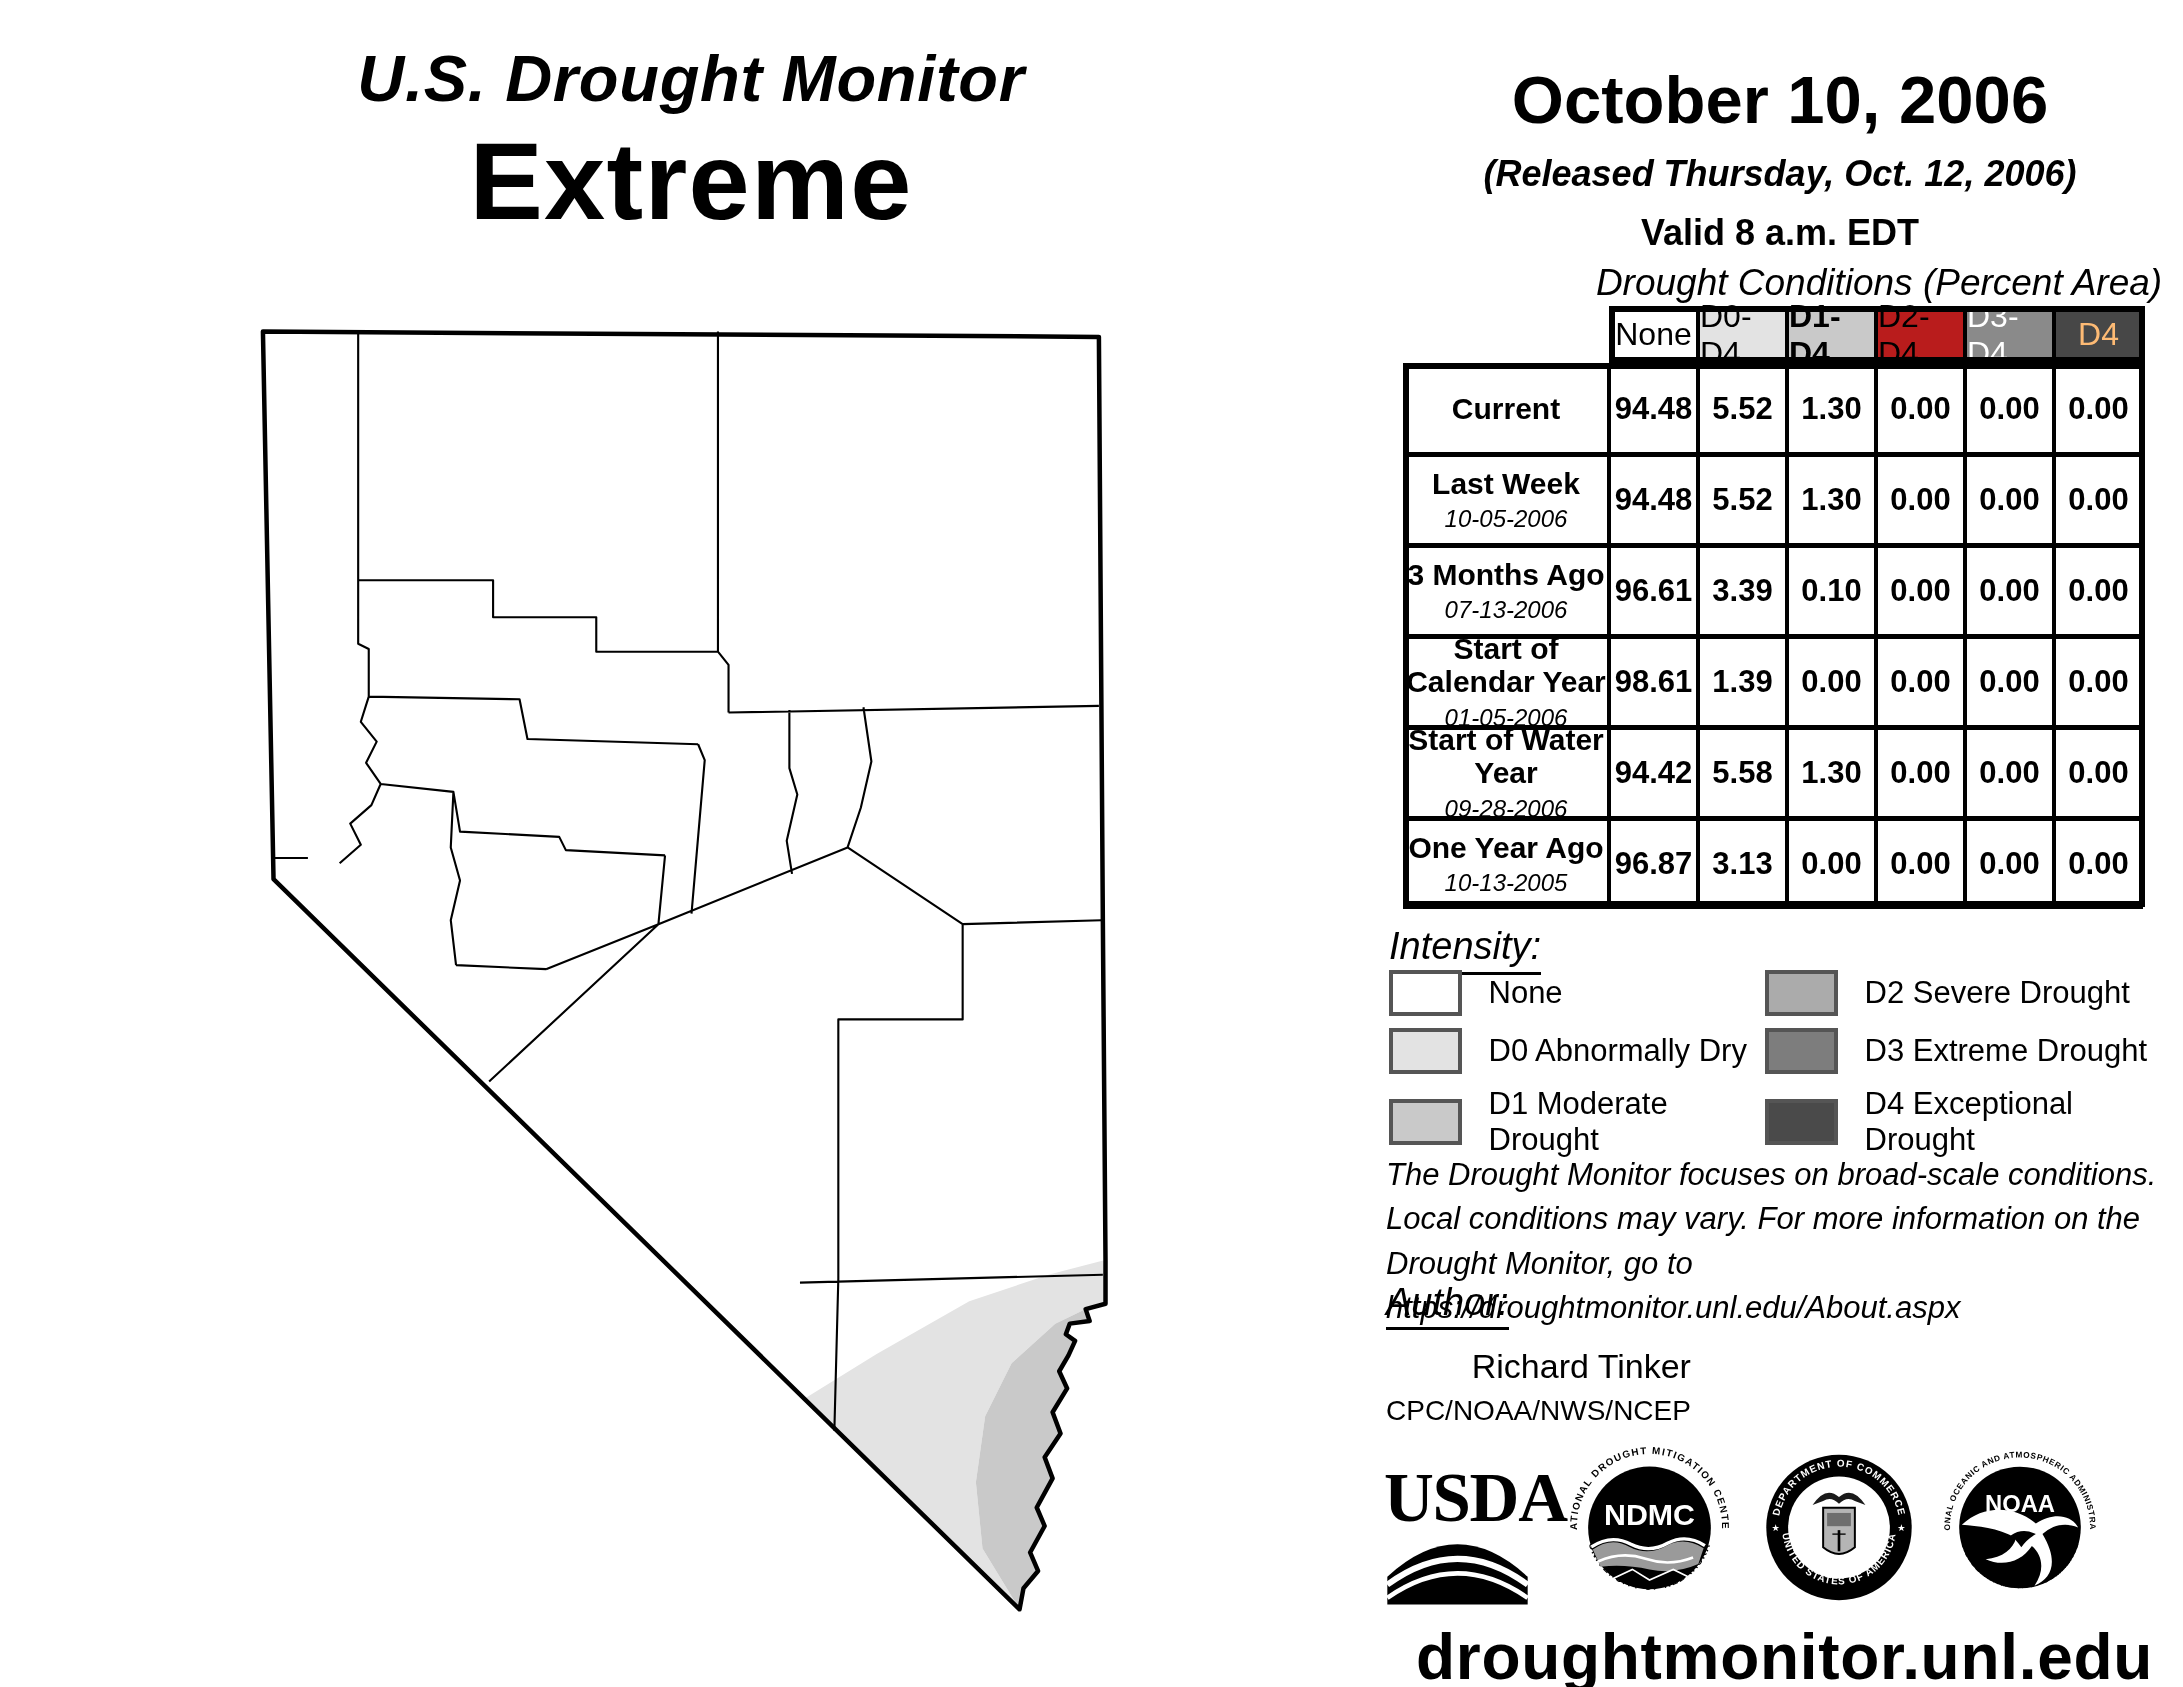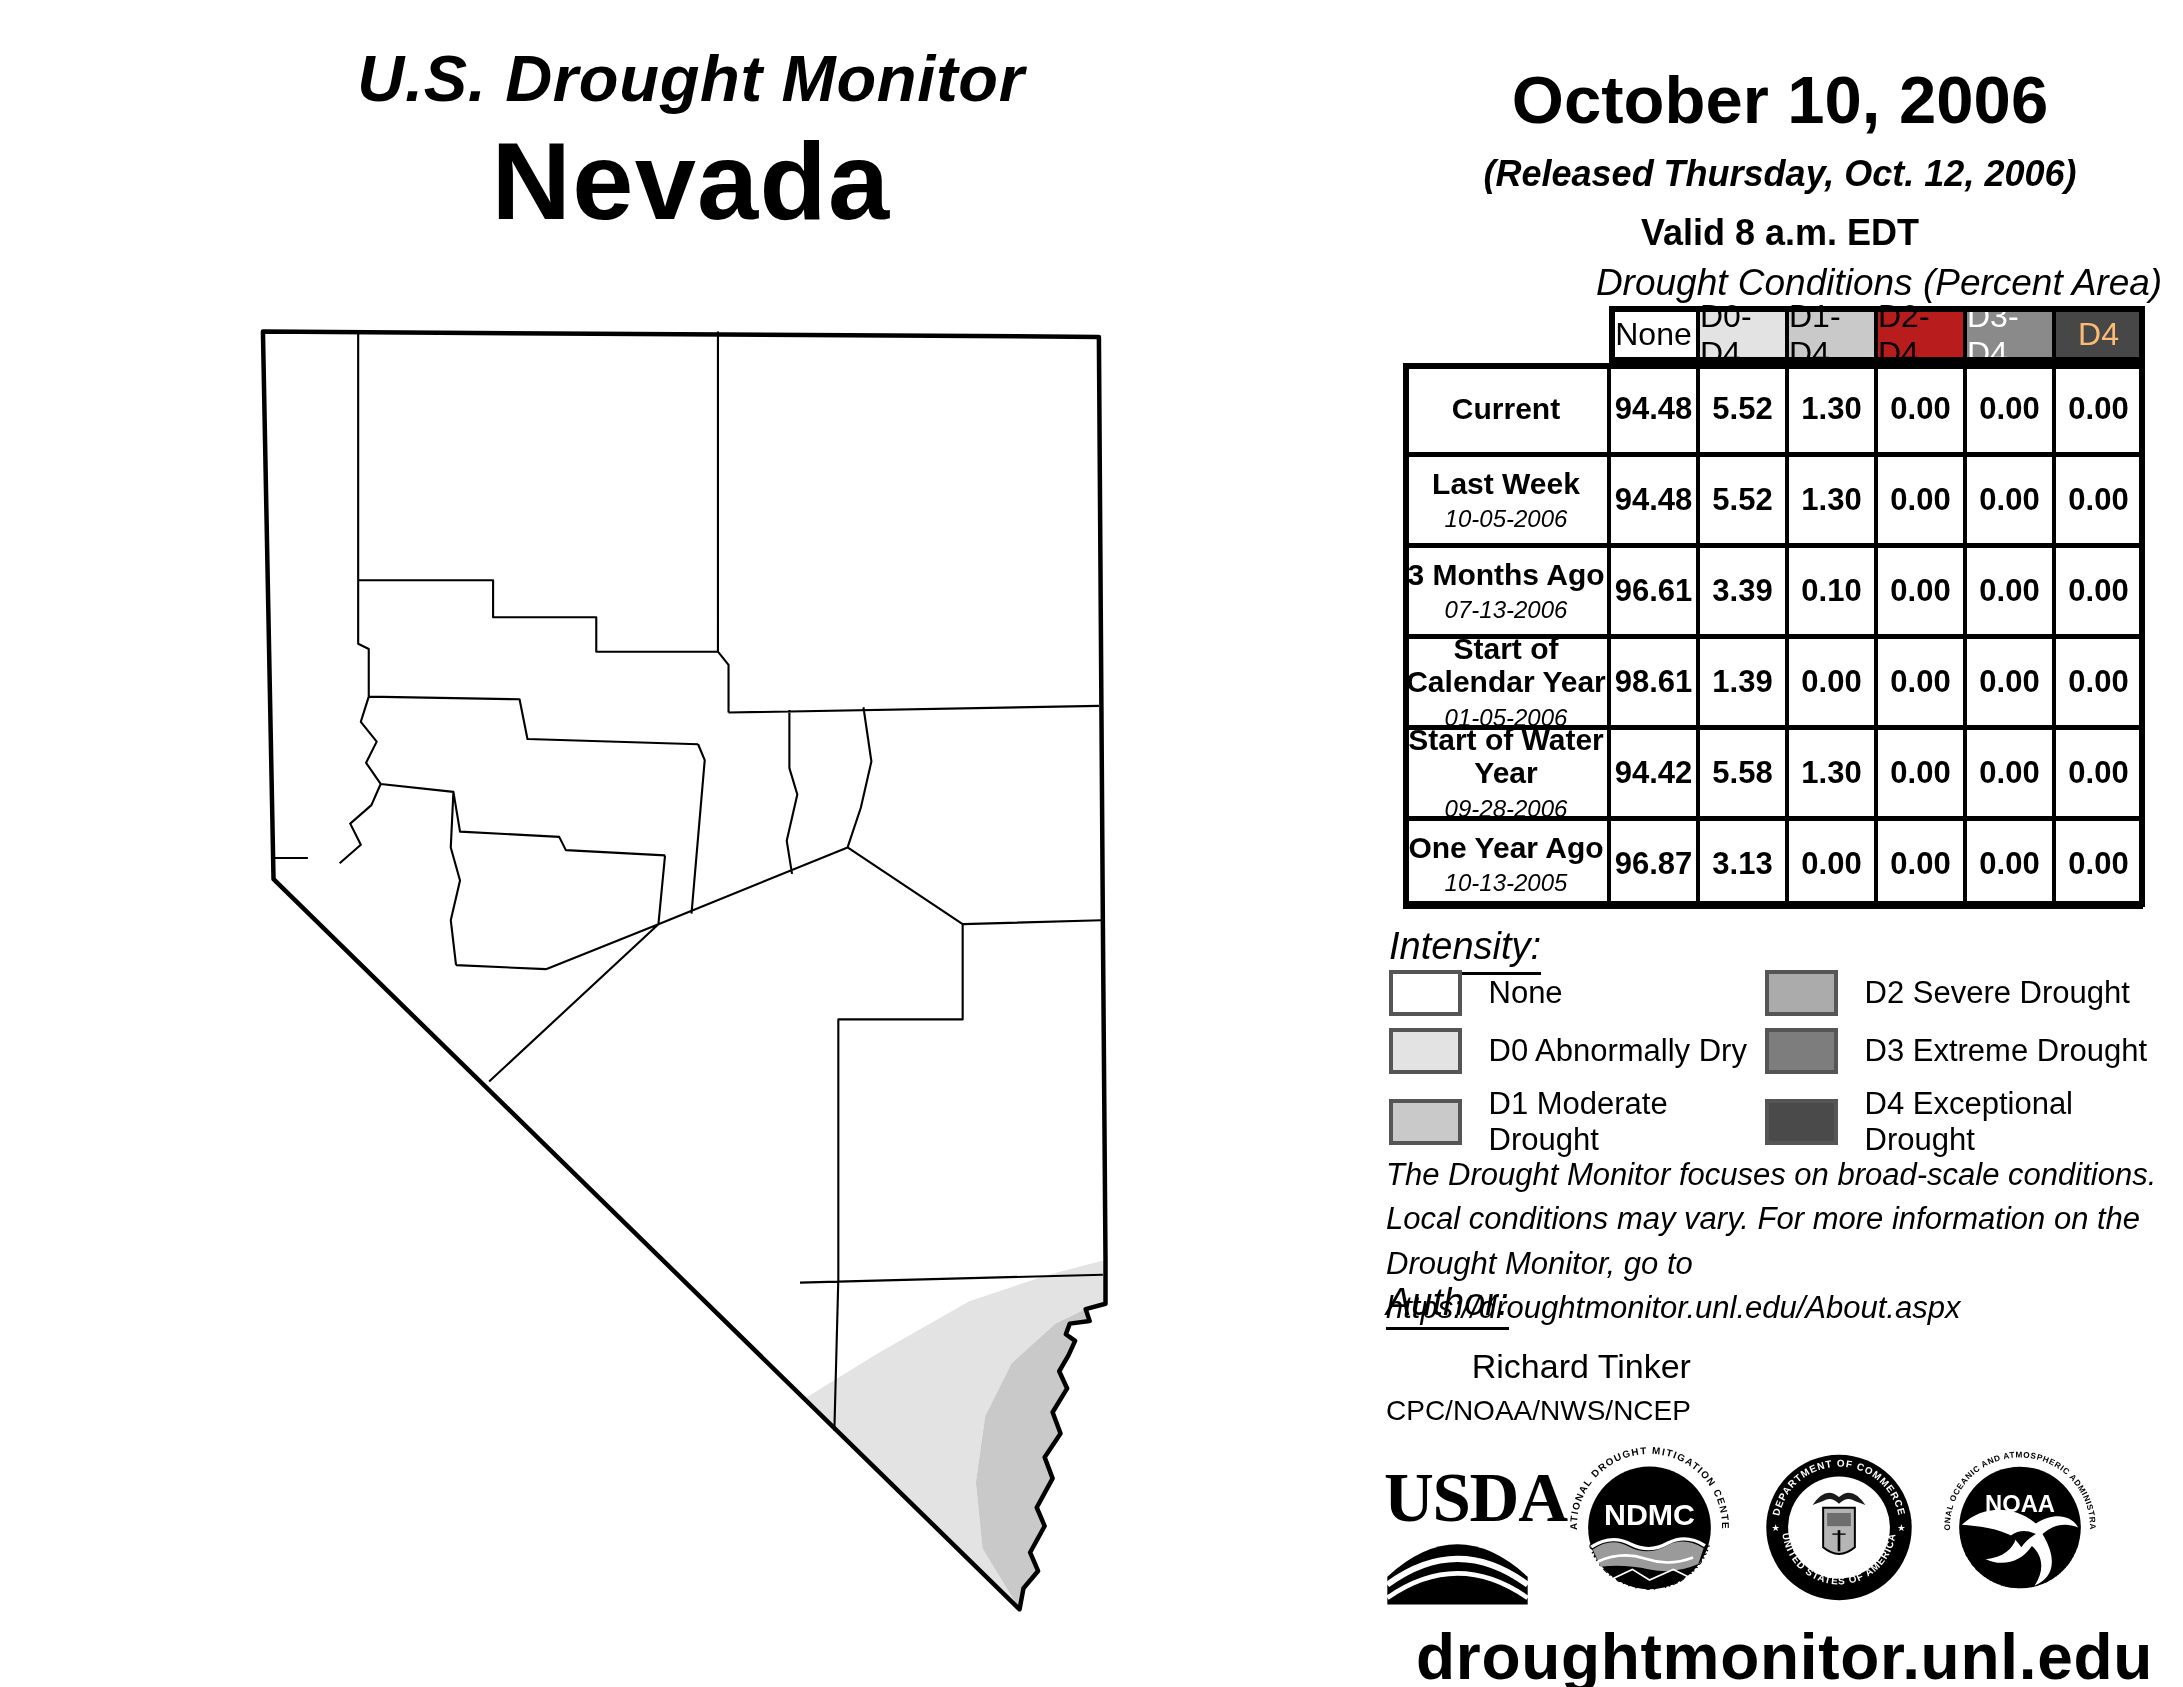--- a/index.html
+++ b/index.html
@@ -26,21 +26,21 @@
                font-size:37px;font-style:italic;}
   .cond-table{left:1403px;top:306px;display:grid;
               grid-template-columns:206px repeat(6,89px);
               grid-template-rows:57px repeat(6,91px);}
   .cell{box-sizing:border-box;border:2px solid #000;display:flex;flex-direction:column;
         align-items:center;justify-content:center;background:#fff;}
   .spacer{border:none;background:transparent;}
   .hcell{font-size:32px;flex-direction:row;}
   .c-none{background:#ffffff;}
   .c-d0{background:#e3e3e3;}
-  .c-d1{background:#c9c9c9;}
+  .c-d1{background:#c9c9c9;font-weight:bold;}
   .c-d2{background:#b91c1c;}
   .c-d3{background:#8a8a8a;color:#fff;}
   .c-d4{background:#474747;color:#fdba74;}
   .vcell{font-size:31px;border-top-width:3.3px;font-weight:bold;}
   .lcell{border-top-width:3.3px;}
   .rlabel-name{font-weight:bold;font-size:30px;line-height:1.12;text-align:center;}
   .rlabel-date{font-style:italic;font-size:24px;margin-top:5.3px;}
   .tbl-outline{box-sizing:border-box;border:6px solid #000;pointer-events:none;}
 
   
@@ -72,21 +72,21 @@
               font-size:64px;font-weight:bold;letter-spacing:0.7px;}
   .ring-text{font-family:"Liberation Sans",sans-serif;font-weight:bold;}
 </style>
 </head>
 <body>
 
 <div class="canvas">
 
   <div class="abs title-block">
     <div class="main-title">U.S. Drought Monitor</div>
-    <div class="state-title">Nevada</div>
+    <div class="state-title">Extreme</div>
   </div>
 
   <div class="abs date-block">
     <div class="report-date">October 10, 2006</div>
     <div class="released">(Released Thursday, Oct. 12, 2006)</div>
     <div class="valid">Valid 8 a.m. EDT</div>
   </div>
 
   <svg class="abs map-svg" width="873" height="1297" viewBox="0 0 660 980">
 

